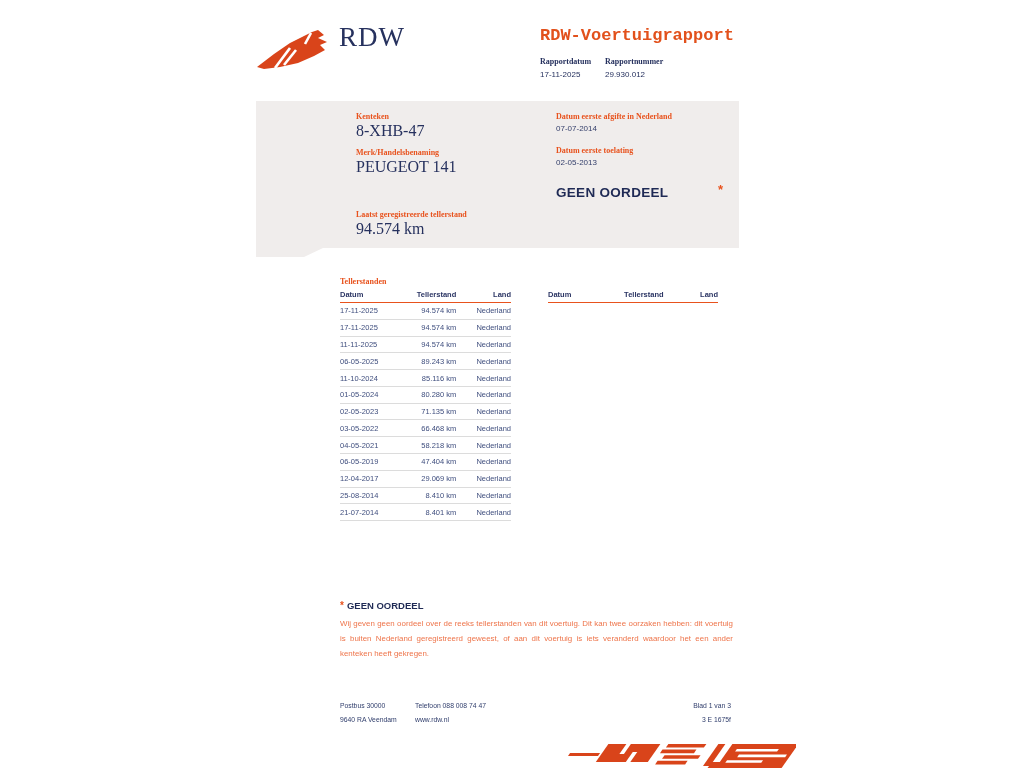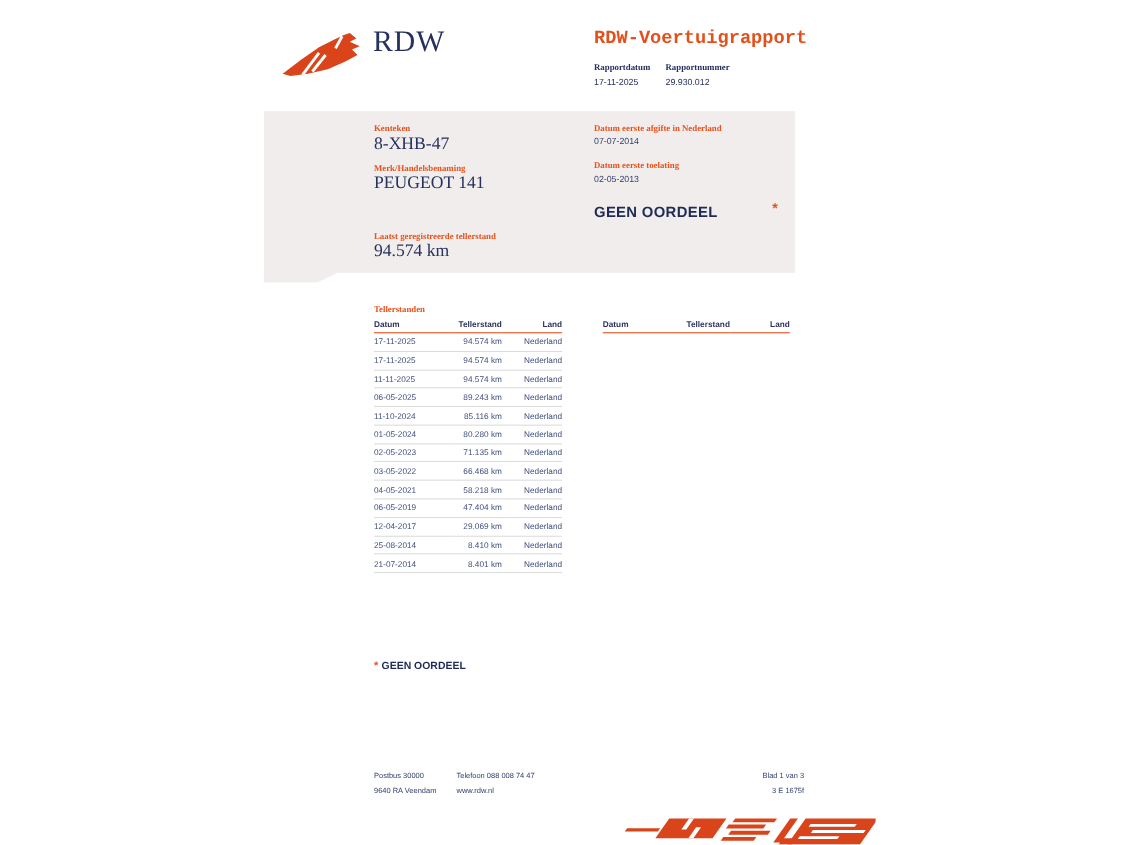--- a/index.html
+++ b/index.html
@@ -19,21 +19,21 @@
     font-family:Liberation Mono, monospace; font-weight:bold; font-size:17px; color:#e2511c;
   }
   .meta { position:absolute; left:540px; top:57px; font-size:8px; color:#26315e; }
   .meta-col { position:absolute; top:0; white-space:nowrap; }
   .meta-col.c1 { left:0; }
   .meta-col.c2 { left:65px; }
   .meta-label { font-family:"Liberation Serif", serif; font-weight:bold; display:block; }
   .meta-value { display:block; margin-top:4px; }
   
   .sumbox {
-    position:absolute; left:240px; top:101px; width:571px; height:156px; background:#f0edec;
+    position:absolute; left:256px; top:101px; width:571px; height:156px; background:#f0edec;
     clip-path:polygon(0 0, 483px 0, 483px 147px, 67px 147px, 48px 156px, 0 156px);
     text-decoration:underline;
   }
   .lbl {
     font-family:"Liberation Serif", serif; font-weight:bold; font-size:8px; color:#e8521d;
     position:absolute; white-space:nowrap;
   }
   .bigval {
     font-family:"Liberation Serif", serif; font-size:16px; color:#26315e;
     position:absolute; white-space:nowrap;
@@ -217,20 +217,21 @@
           <th class="r">Tellerstand</th>
           <th class="r">Land</th>
         </tr>
       </thead>
     </table>
   </div>
 
   <div class="footnote-head">
     <span class="star">*</span><span>GEEN OORDEEL</span>
   </div>
+  <div class="footnote-body">Wij geven geen oordeel over de reeks tellerstanden van dit voertuig. Dit kan twee oorzaken hebben: dit voertuig is buiten Nederland geregistreerd geweest, of aan dit voertuig is iets veranderd waardoor het een ander kenteken heeft gekregen.</div>
 
   <div class="pagefoot">
     <span class="pf a1">Postbus 30000</span>
     <span class="pf a2">9640 RA Veendam</span>
     <span class="pf b1">Telefoon 088 008 74 47</span>
     <span class="pf b2">www.rdw.nl</span>
     <span class="pf c1">Blad 1 van 3</span>
     <span class="pf c2">3 E 1675f</span>
   </div>
 

